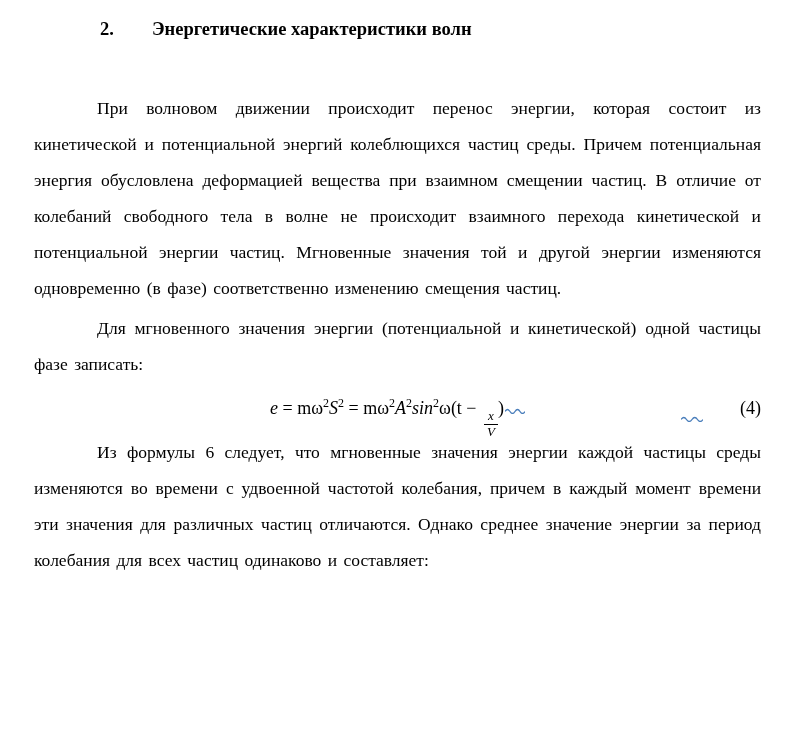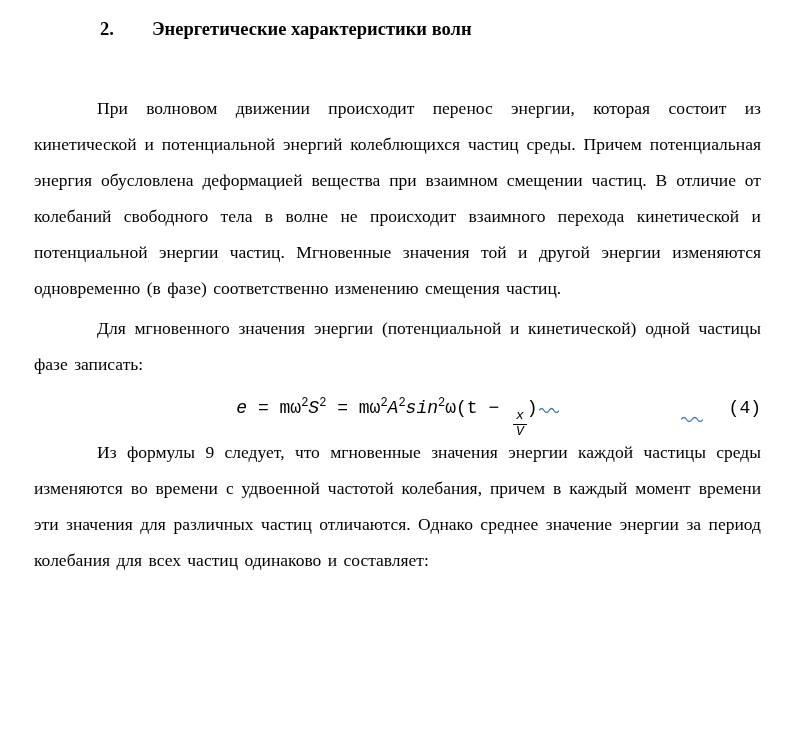--- a/index.html
+++ b/index.html
@@ -38,21 +38,20 @@
     text-indent: 63px;
     margin: 4px;
     word-spacing: 2px;
   }
   .formula-row {
     position: relative;
     text-align: center;
     font-size: 18px;
     line-height: 44px;
     height: 44px;
-    font-family: Liberation Mono, monospace;
   }
   .formula-eq {
     white-space: nowrap;
   }
   .formula-eq .it { font-style: italic; }
   .formula-eq sup {
     font-size: 12px;
     line-height: 0;
     vertical-align: super;
   }
@@ -109,15 +108,15 @@
         </span><span>)</span><svg class="squiggle" width="20" height="7" viewBox="0 0 20 7">
         <path d="M0 4.5 Q2.5 0.5 5 4.5 T10 4.5 T15 4.5 T20 4.5" fill="none" stroke-width="1.3" stroke="#4a7ebb"></path>
       </svg></span>
     <svg class="squiggle squiggle-right" width="22" height="7" viewBox="0 0 22 7">
       <path d="M0 4.5 Q2.75 0.5 5.5 4.5 T11 4.5 T16.5 4.5 T22 4.5" fill="none" stroke-width="1.3" stroke="#4a7ebb"></path>
     </svg>
     <span class="formula-number">(4)</span>
   </div>
 
 
-  <p class="body-par">Из формулы 9 следует, что мгновенные значения энергии каждой частицы среды изменяются во времени с удвоенной частотой колебания, причем в каждый момент времени эти значения для различных частиц отличаются. Однако среднее значение энергии за период колебания для всех частиц одинаково и составляет:</p>
+  <p class="body-par">Из формулы 6 следует, что мгновенные значения энергии каждой частицы среды изменяются во времени с удвоенной частотой колебания, причем в каждый момент времени эти значения для различных частиц отличаются. Однако среднее значение энергии за период колебания для всех частиц одинаково и составляет:</p>
 
 </div>
 
 </body></html>

